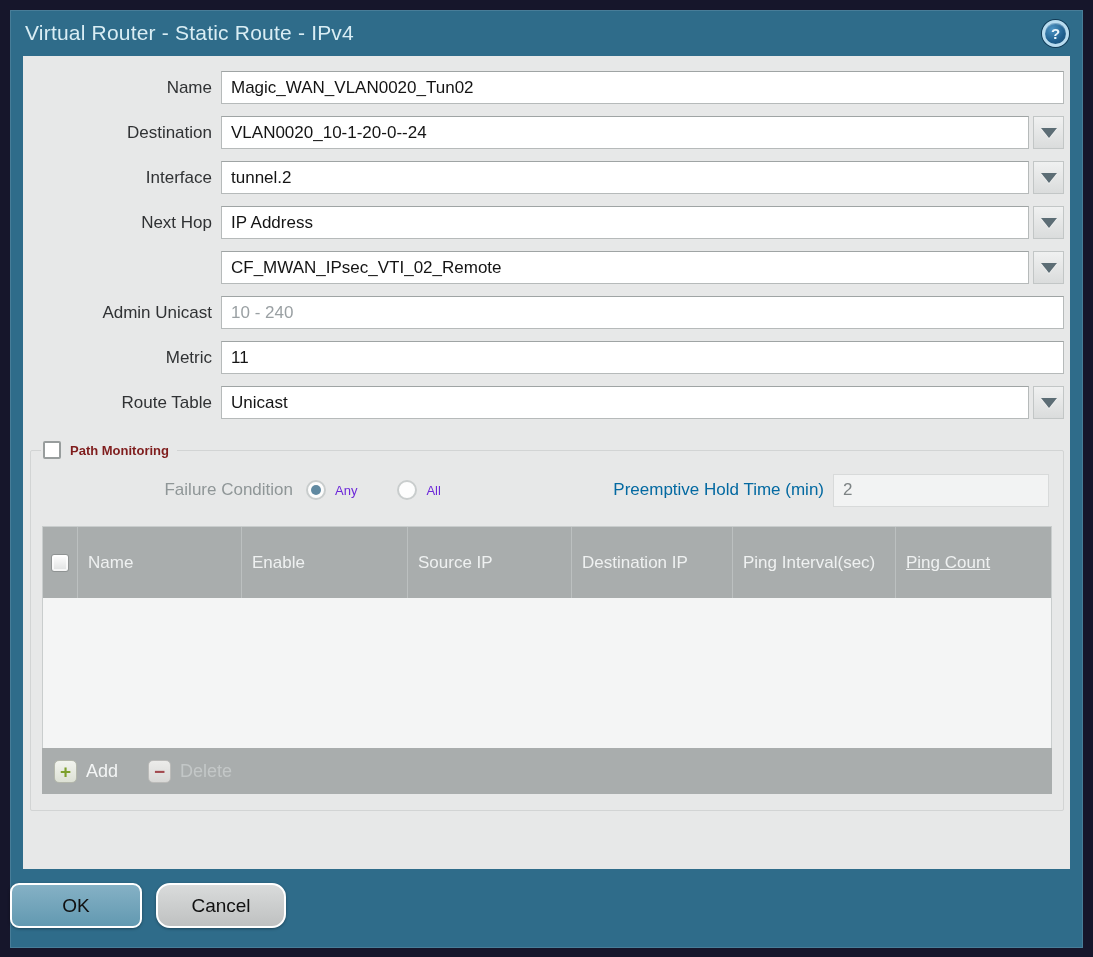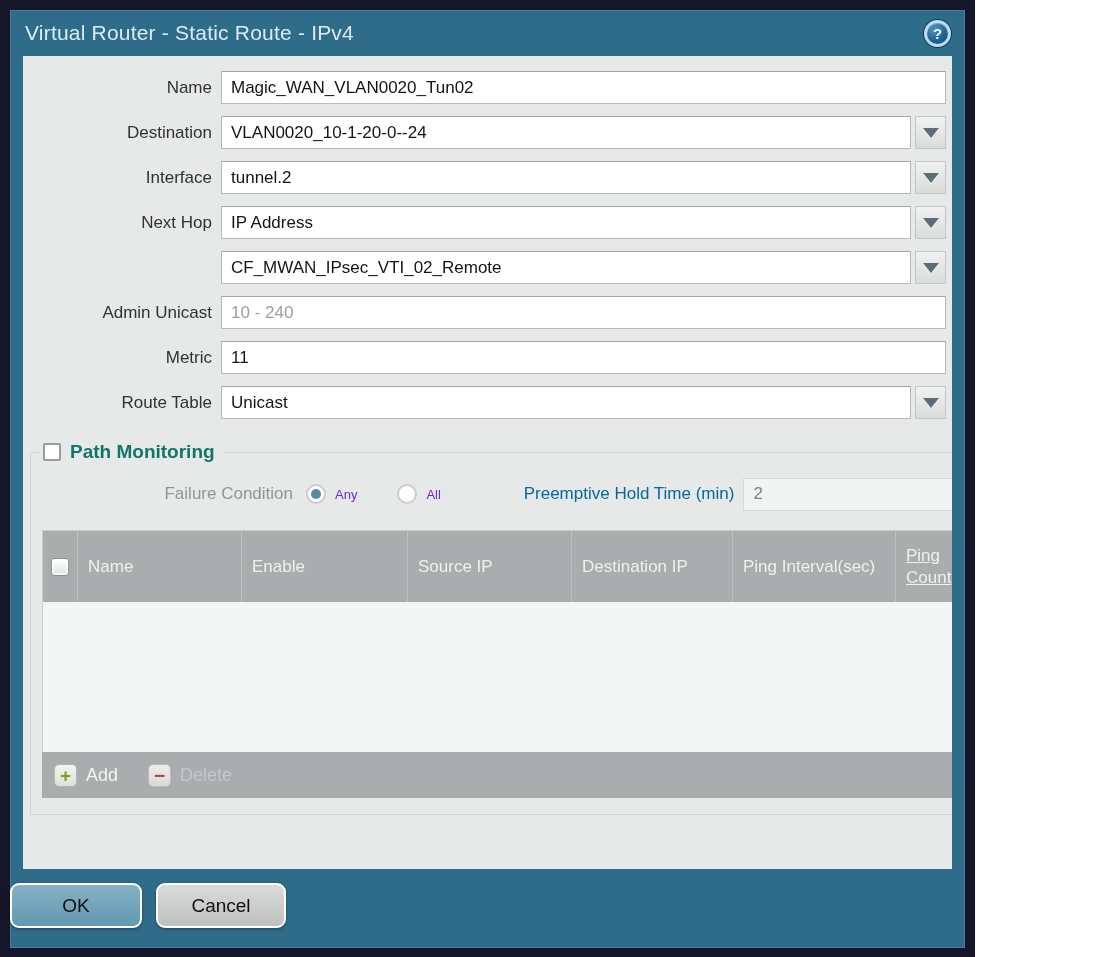--- a/index.html
+++ b/index.html
@@ -1,19 +1,19 @@
 <!DOCTYPE html>
 <html><head>
 <meta charset="utf-8">
 <style>
   * { margin: 0; padding: 0; box-sizing: border-box; }
   html, body { background: #ffffff; font-family: "Liberation Sans", sans-serif; }
 
   .screen {
-    width: 975px; height: 957px;
+    width: 1093px; height: 957px;
     background: #16162b;
     padding: 10px 10px 9px 10px;
     position: relative;
   }
 
   .dialog {
     width: 100%; height: 100%;
     background: #2f6c8a;
     display: flex; flex-direction: column;
     box-shadow: inset 0 0 0 1px rgba(255,255,255,0.12);
@@ -98,21 +98,21 @@
     display: flex; align-items: center; gap: 9px;
     padding: 0 8px 0 2px; margin-left: 0px;
   }
   .pm-checkbox {
     width: 18px; height: 18px;
     background: #ffffff;
     border: 2px solid #989d9d;
     border-radius: 2px;
     cursor: pointer;
   }
-  .pm-title { color: #0f766e; font-size: 19px; font-weight: bold; }
+  .pm-title { color: #7f1d1d; font-size: 13px; font-weight: bold; }
 
   .fc-row {
     display: flex; align-items: center;
     margin: 14px 0 19px 0; height: 34px;
   }
   .fc-label {
     width: 265px; text-align: right; padding-right: 13px;
     color: #8f9697; font-size: 17px;
   }
   .radio {
@@ -182,21 +182,21 @@
   }
   .btn {
     height: 45px; border-radius: 9px;
     border: 2px solid #ffffff;
     font-family: "Liberation Sans", sans-serif;
     font-size: 19px; color: #101010;
     cursor: pointer;
     box-shadow: 0 1px 3px rgba(0,0,0,0.35);
   }
   .btn-ok { width: 132px; background: linear-gradient(#85b1c5, #6299b1); }
-  .btn-cancel { width: 130px; background: linear-gradient(#d9dbdb, #bfc1c1); }
+  .btn-cancel { width: 130px; background: linear-gradient(#d9dbdb, #bfc1c1); border-radius: 14px; }
 </style>
 </head>
 <body>
 
 <div class="screen">
   <div class="dialog">
 
     <div class="titlebar">
       <span class="title">Virtual Router - Static Route - IPv4</span>
       <div class="help-icon">?</div>

